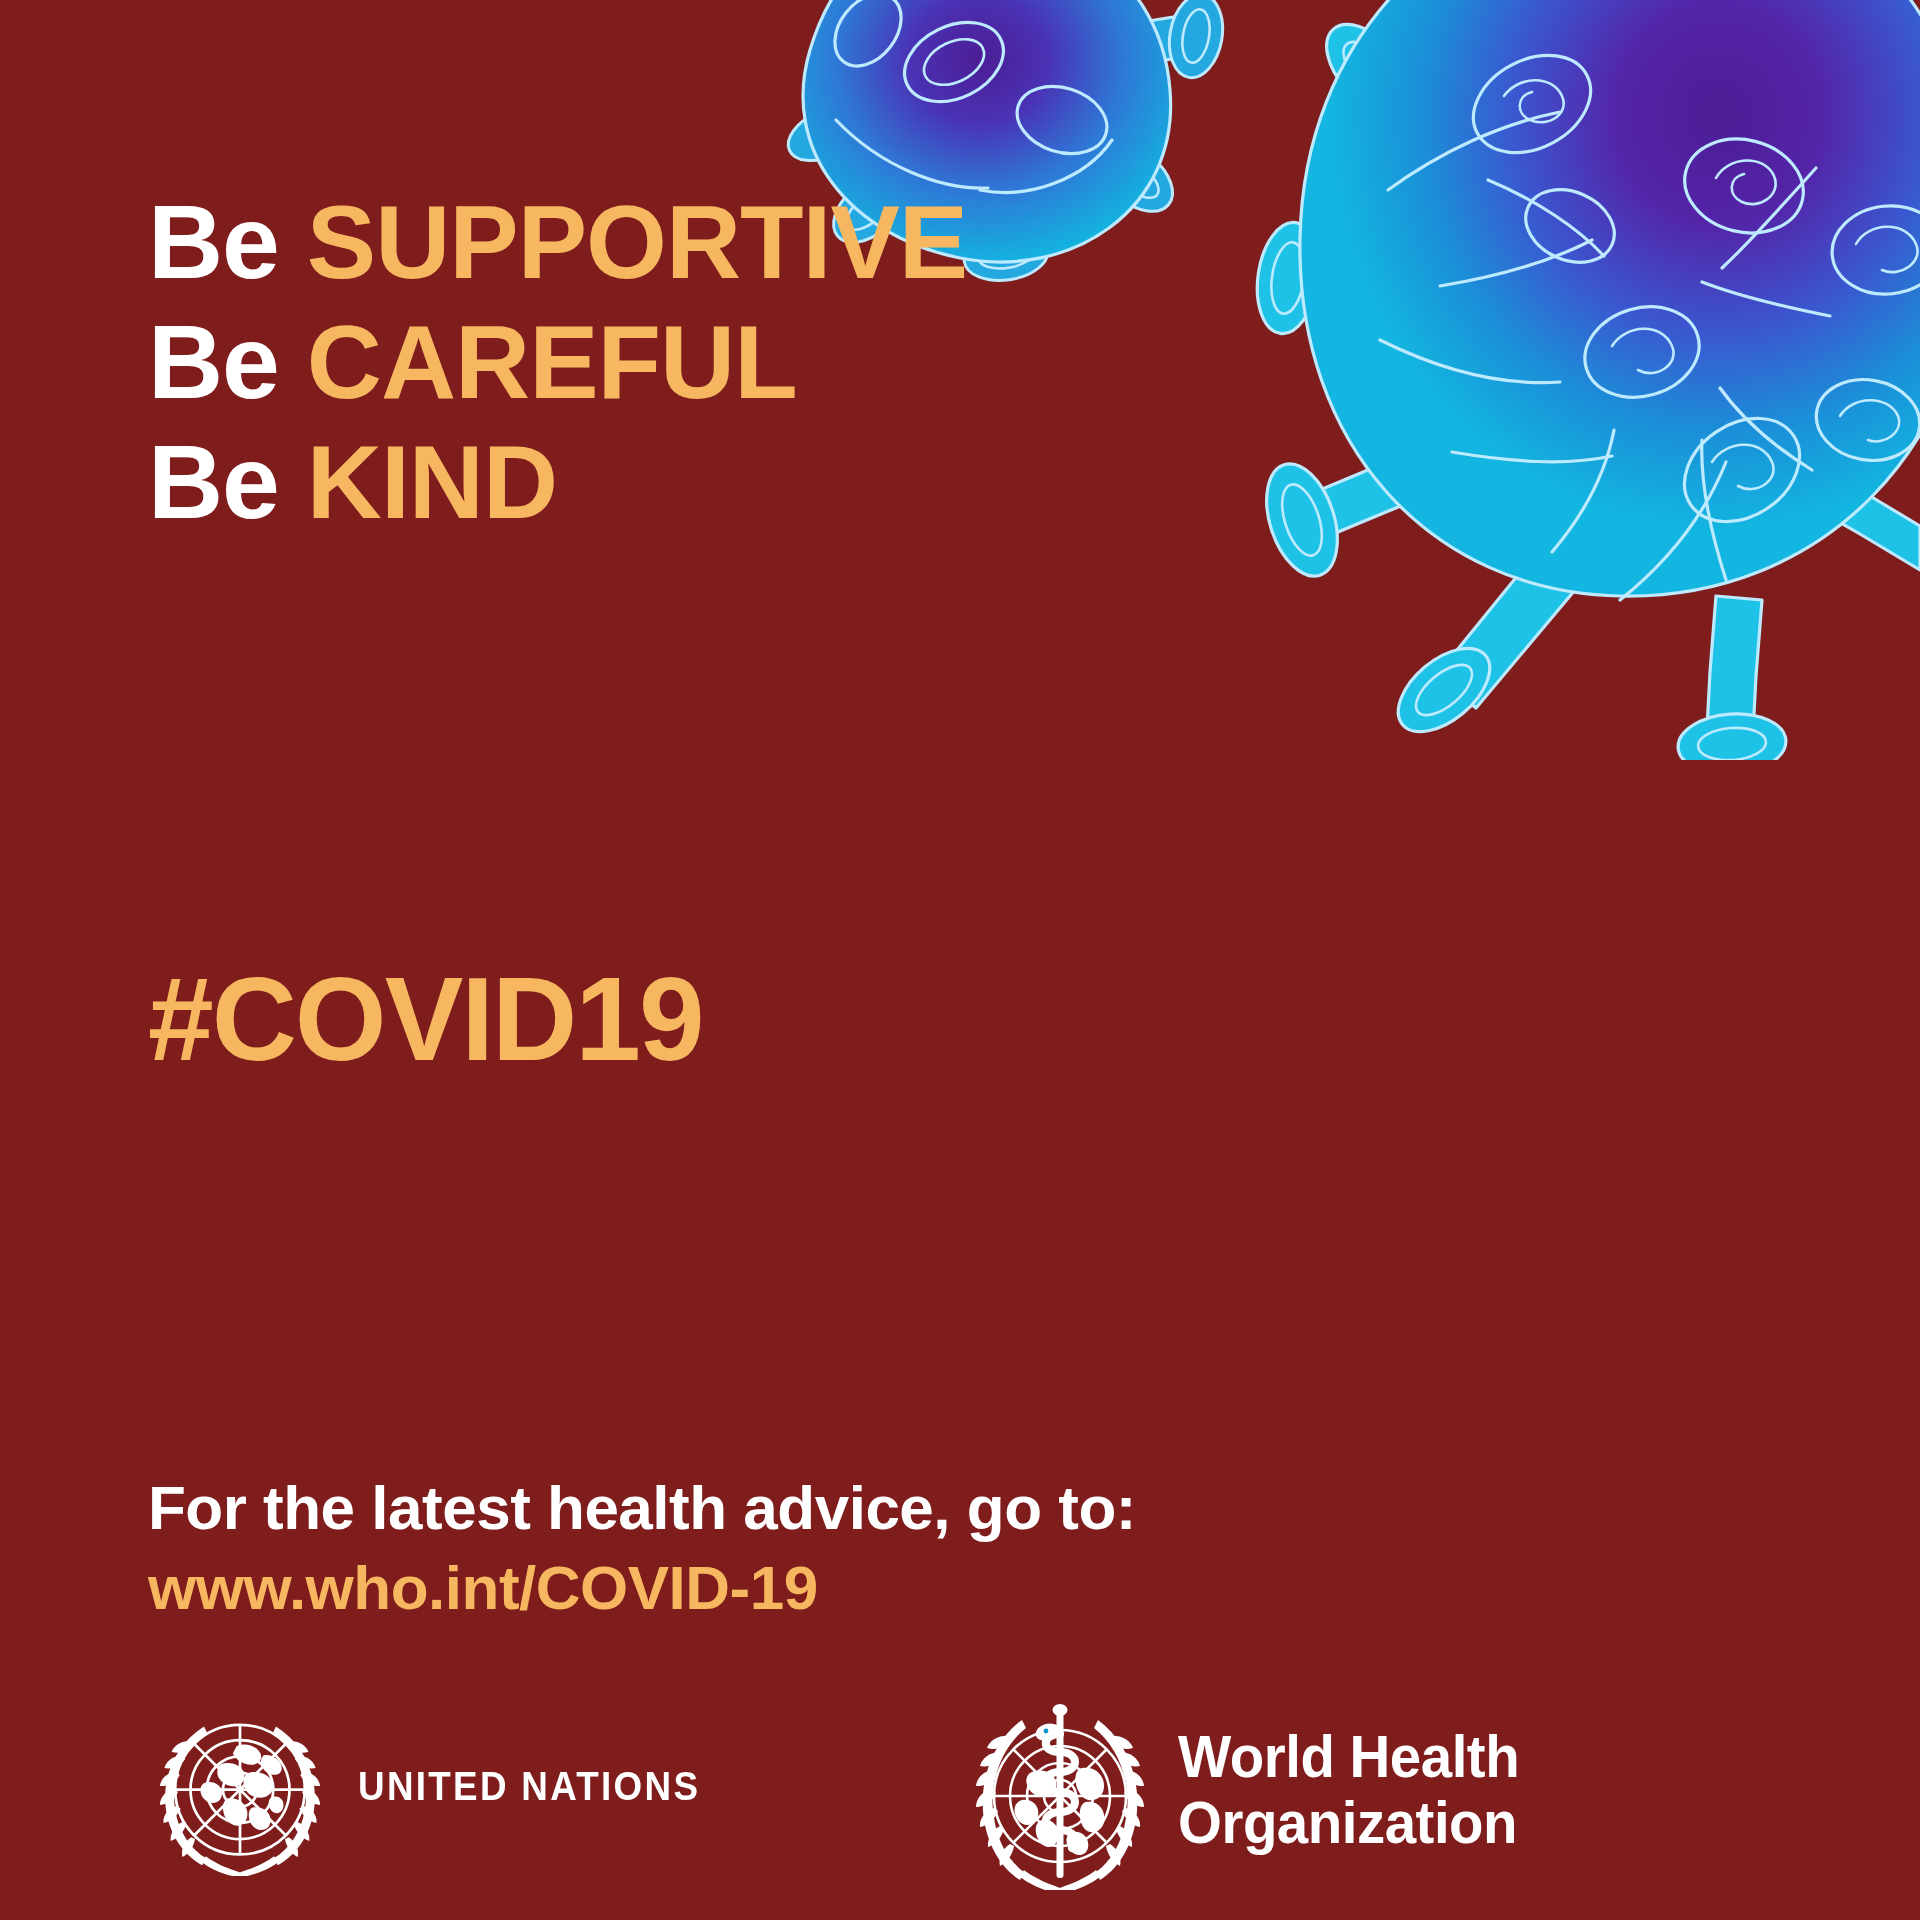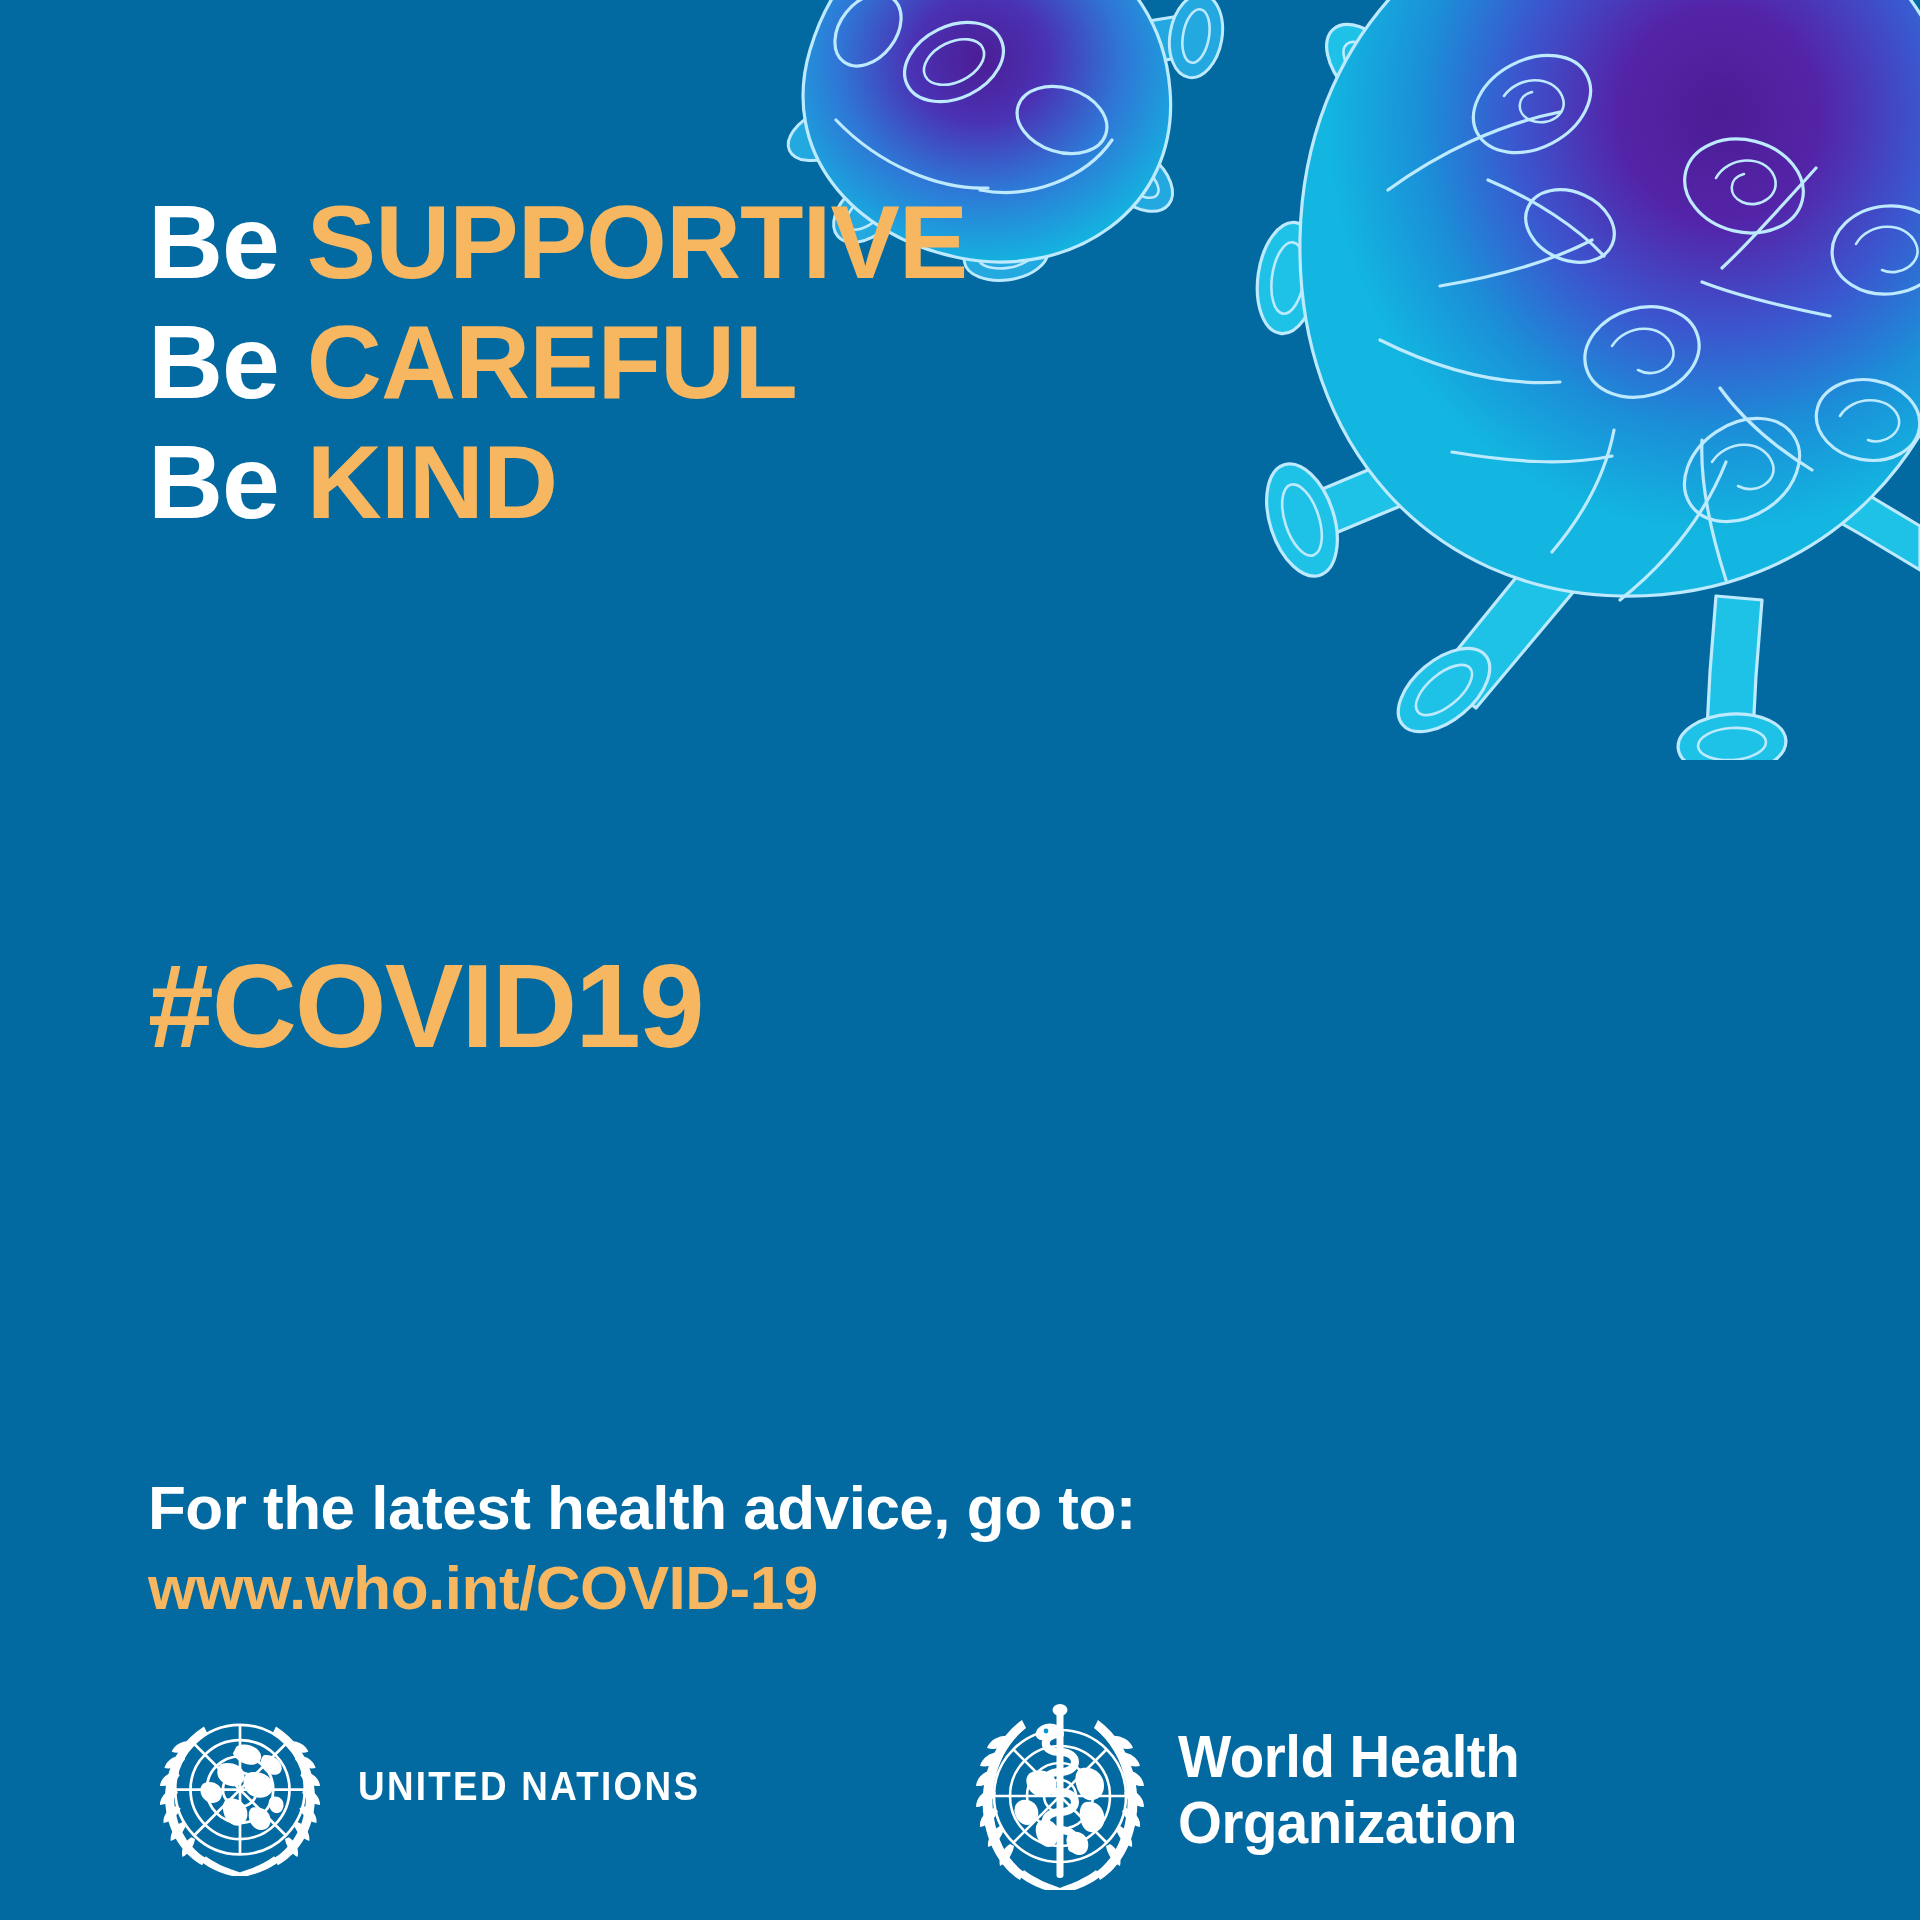--- a/index.html
+++ b/index.html
@@ -6,21 +6,21 @@
   html, body {
     margin: 0;
     padding: 0;
     background: #ffffff;
   }
   #poster {
     position: relative;
     width: 1920px;
     height: 1920px;
     overflow: hidden;
-    background: #0369a1;
+    background: #7f1d1d;
     font-family: "Liberation Sans", "DejaVu Sans", sans-serif;
     -webkit-font-smoothing: antialiased;
   }
 
   
   #virus-art {
     position: absolute;
     top: 0;
     right: 0;
     width: 1180px;
@@ -61,21 +61,21 @@
     color: #ffffff;
     white-space: nowrap;
   }
   .hashtag-line {
     font-size: 118px;
     line-height: 126px;
     font-weight: 700;
     letter-spacing: -2px;
     color: #f7b760;
     white-space: nowrap;
-    margin-top: 3px;
+    margin-top: 16px;
   }
 
   
   .advice-block {
     position: absolute;
     left: 148px;
     top: 1468px;
     width: 1300px;
   }
   .advice-text {

